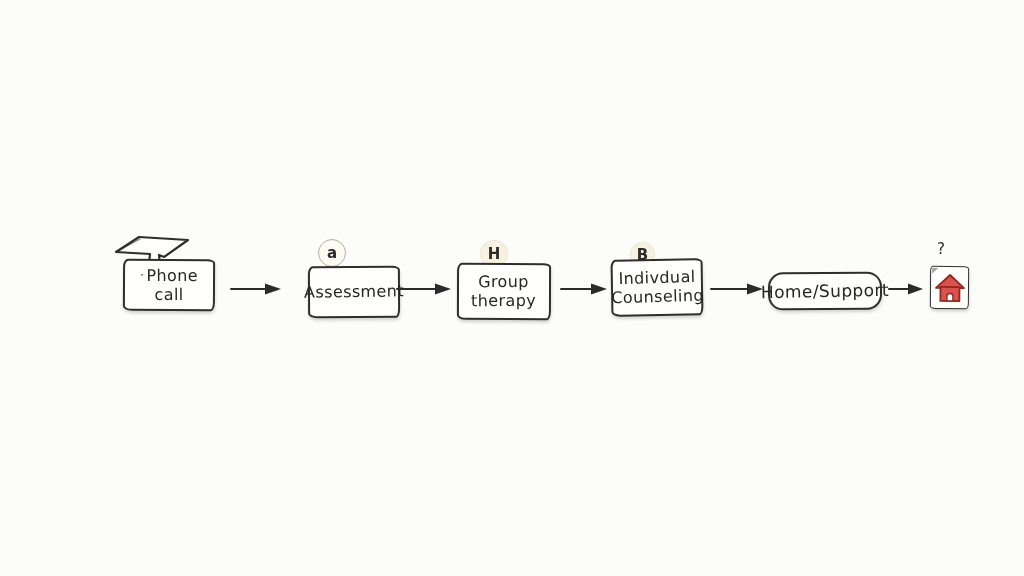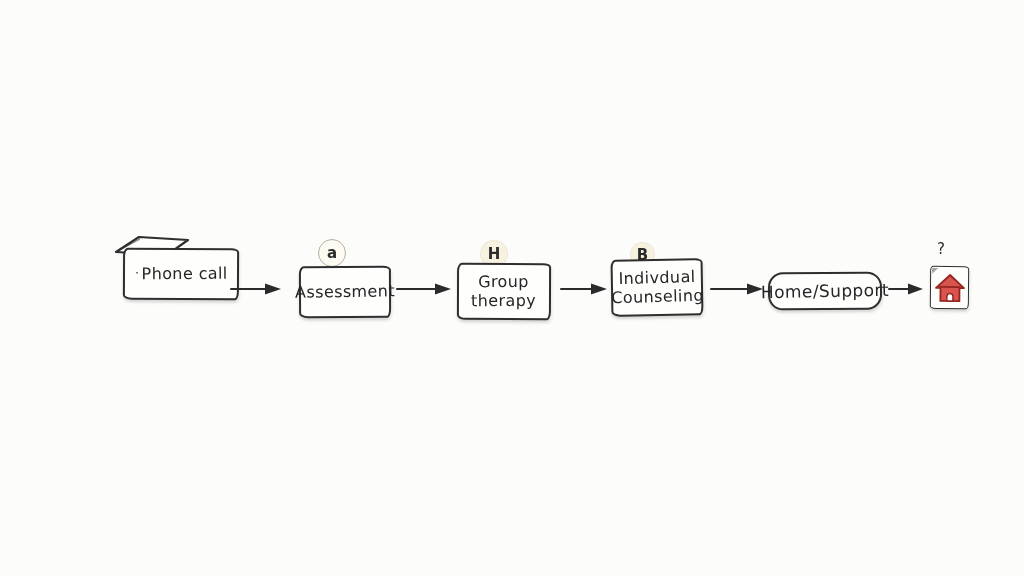--- a/index.html
+++ b/index.html
@@ -91,33 +91,33 @@
 <body>
 
 <div id="canvas">
 
   <div class="icon-wrap" style="left:112px; top:232px; width:82px; height:34px;">
     <svg width="82" height="34" viewBox="0 0 82 34">
       <path d="M4,20 L27,5 L76,8 L52,25 L47,23 L48,32 L37,32 L38,22 Z" fill="#fefefd" stroke="#2e2e2e" stroke-width="2.2" stroke-linejoin="round"></path>
       <path d="M6,19 L28,7" fill="none" stroke="#2e2e2e" stroke-width="1.2" opacity="0.6"></path>
     </svg>
   </div>
-  <div class="node-box" style="left:123px; top:248px; width:116px; height:52px; transform:rotate(0.3deg);align-items:center;">
+  <div class="node-box" style="left:123px; top:259px; width:92px; height:52px; transform:rotate(0.3deg);align-items:center;">
     <span class="node-label"><span class="prefix-mark">·</span><span>Phone call</span></span>
   </div>
 
   <svg class="arrow" style="left:230px; top:281px;" width="52" height="16" viewBox="0 0 52 16">
     <line x1="1" y1="8" x2="36" y2="8" stroke="#2b2b2b" stroke-width="2" stroke-linecap="round"></line>
     <polygon points="35,2.5 51,8 35,13.5" fill="#2b2b2b"></polygon>
   </svg>
 
   <div class="badge badge-strong" style="left:318px; top:239px;">
     <span>a</span>
   </div>
-  <div class="node-box" style="left:299px; top:266px; width:92px; height:52px; transform:rotate(-0.3deg);">
+  <div class="node-box" style="left:308px; top:266px; width:92px; height:52px; transform:rotate(-0.3deg);">
     <span class="node-label">Assessment</span>
   </div>
 
   <svg class="arrow" style="left:396px; top:281px;" width="56" height="16" viewBox="0 0 56 16">
     <line x1="1" y1="8" x2="40" y2="8" stroke="#2b2b2b" stroke-width="2" stroke-linecap="round"></line>
     <polygon points="39,2.5 55,8 39,13.5" fill="#2b2b2b"></polygon>
   </svg>
 
   <div class="badge badge-faint" style="left:480px; top:240px;">
     <span>H</span>

